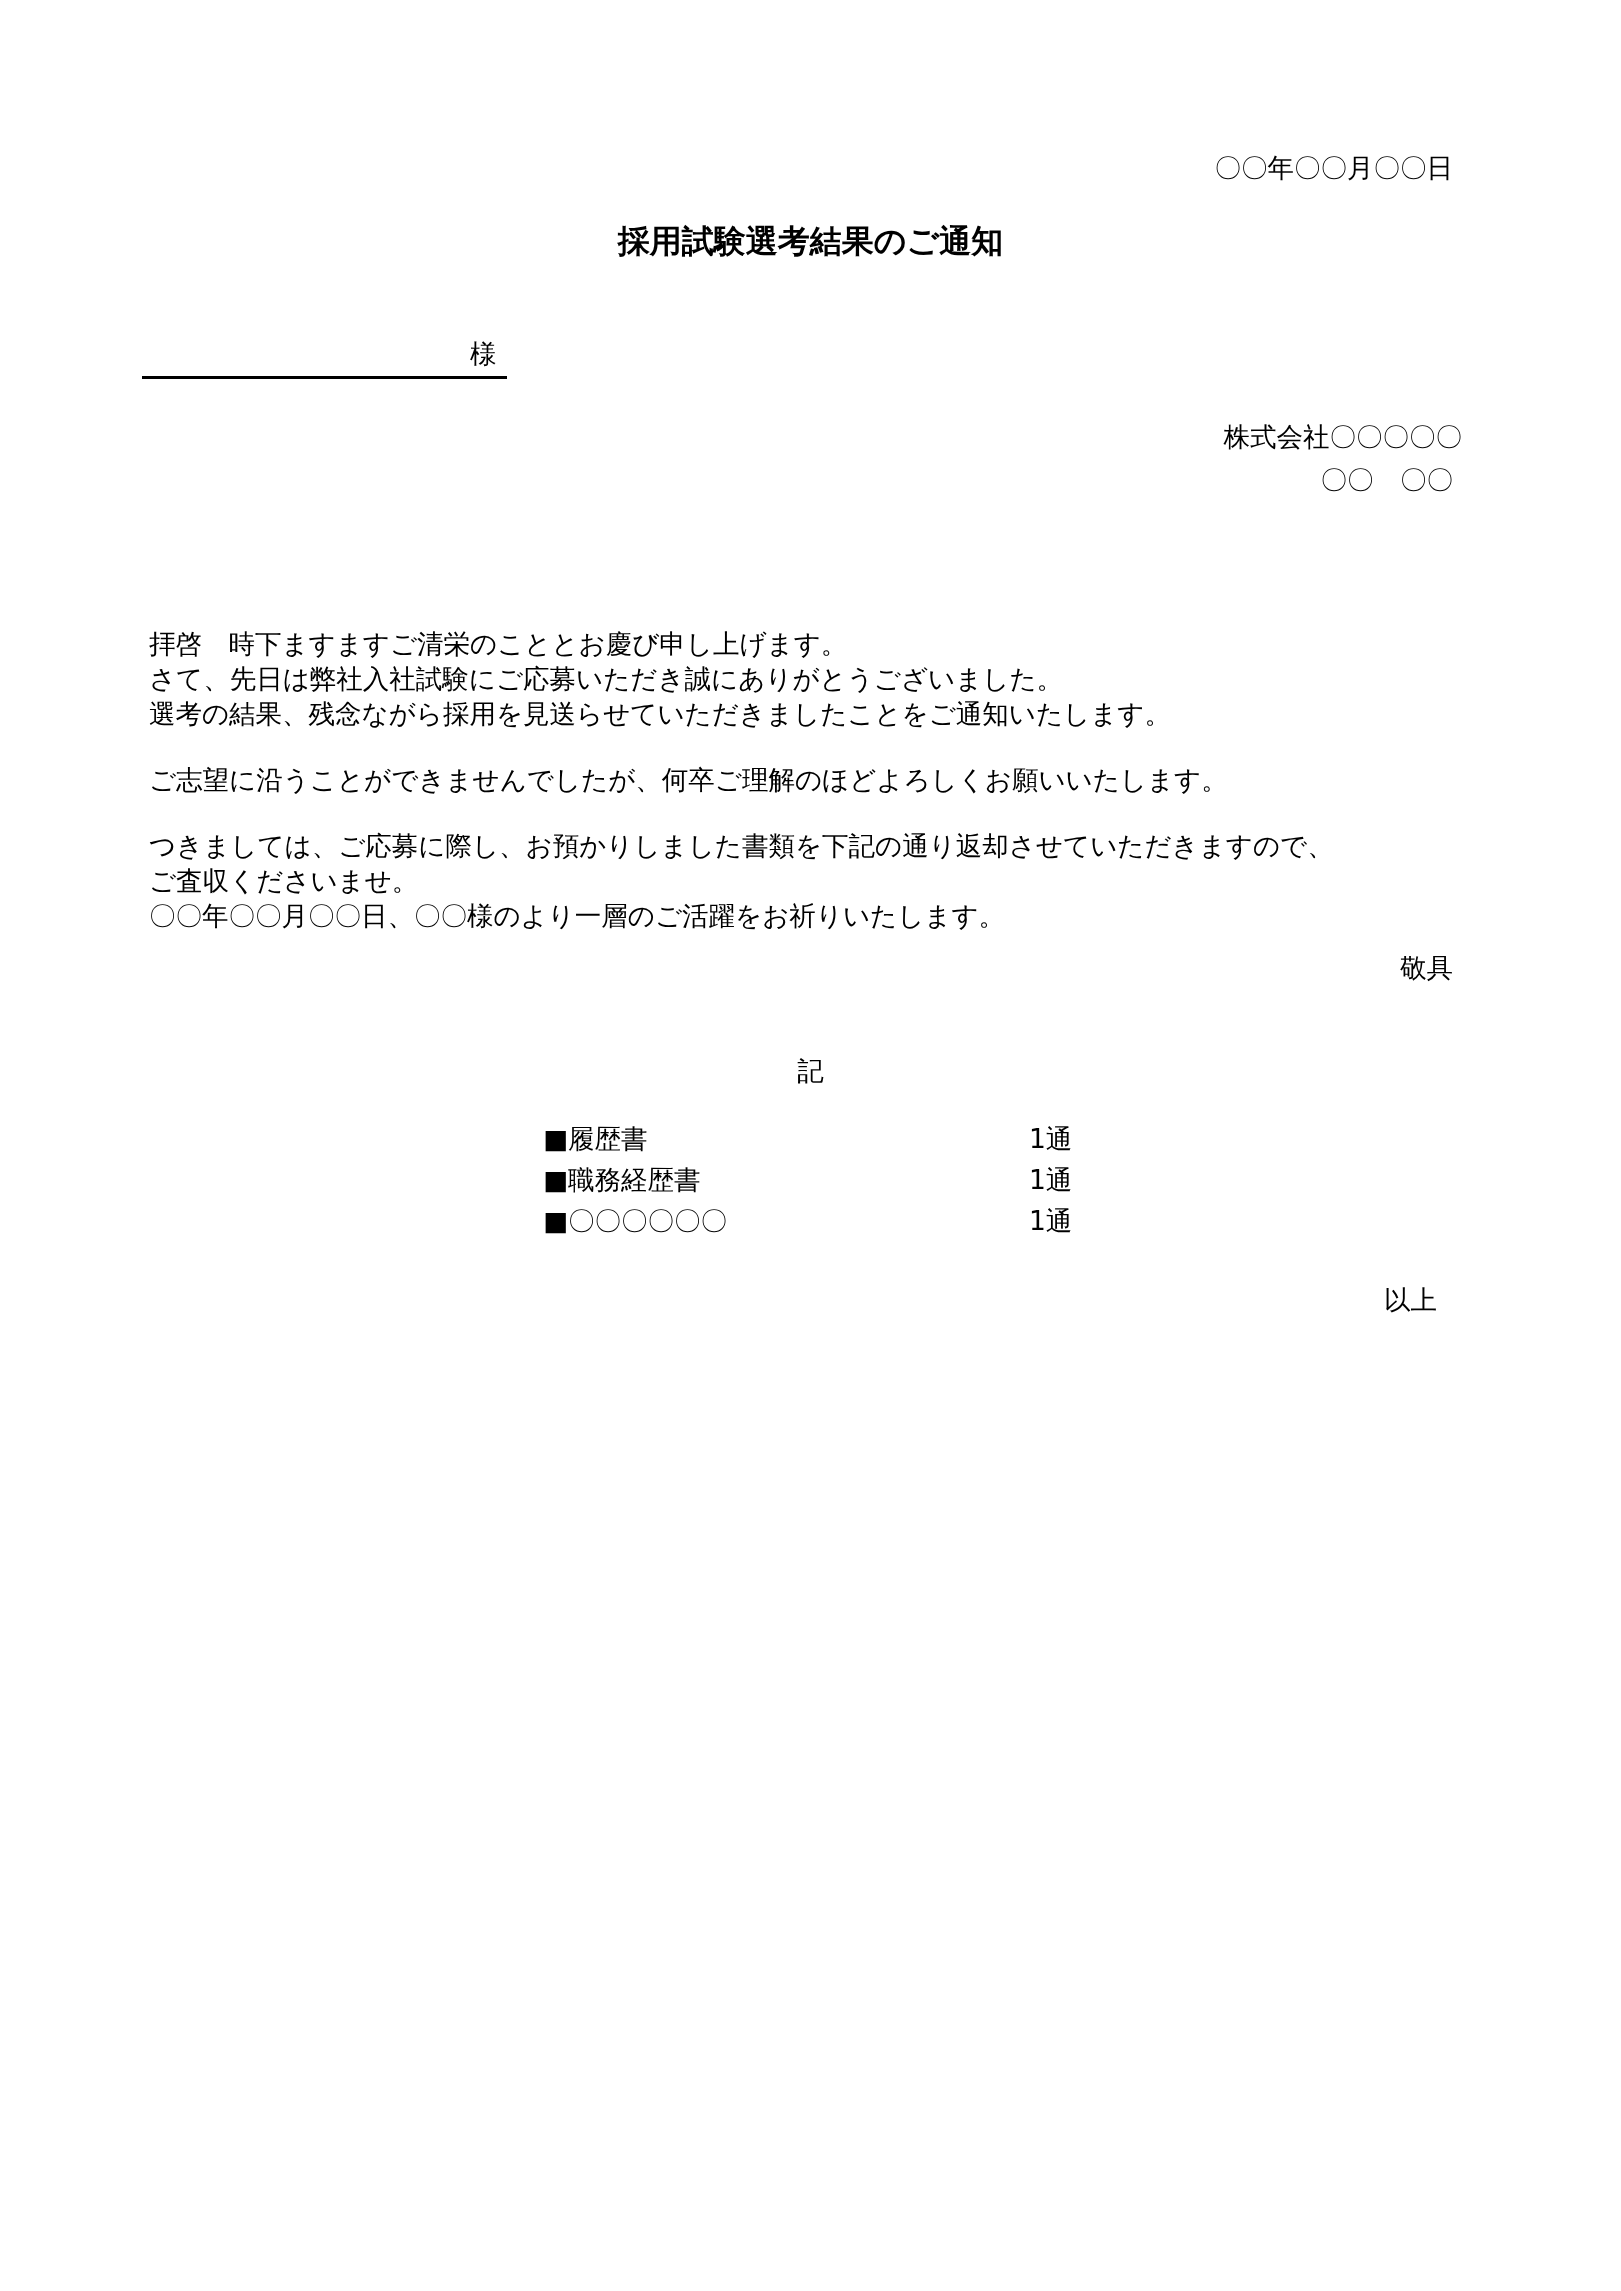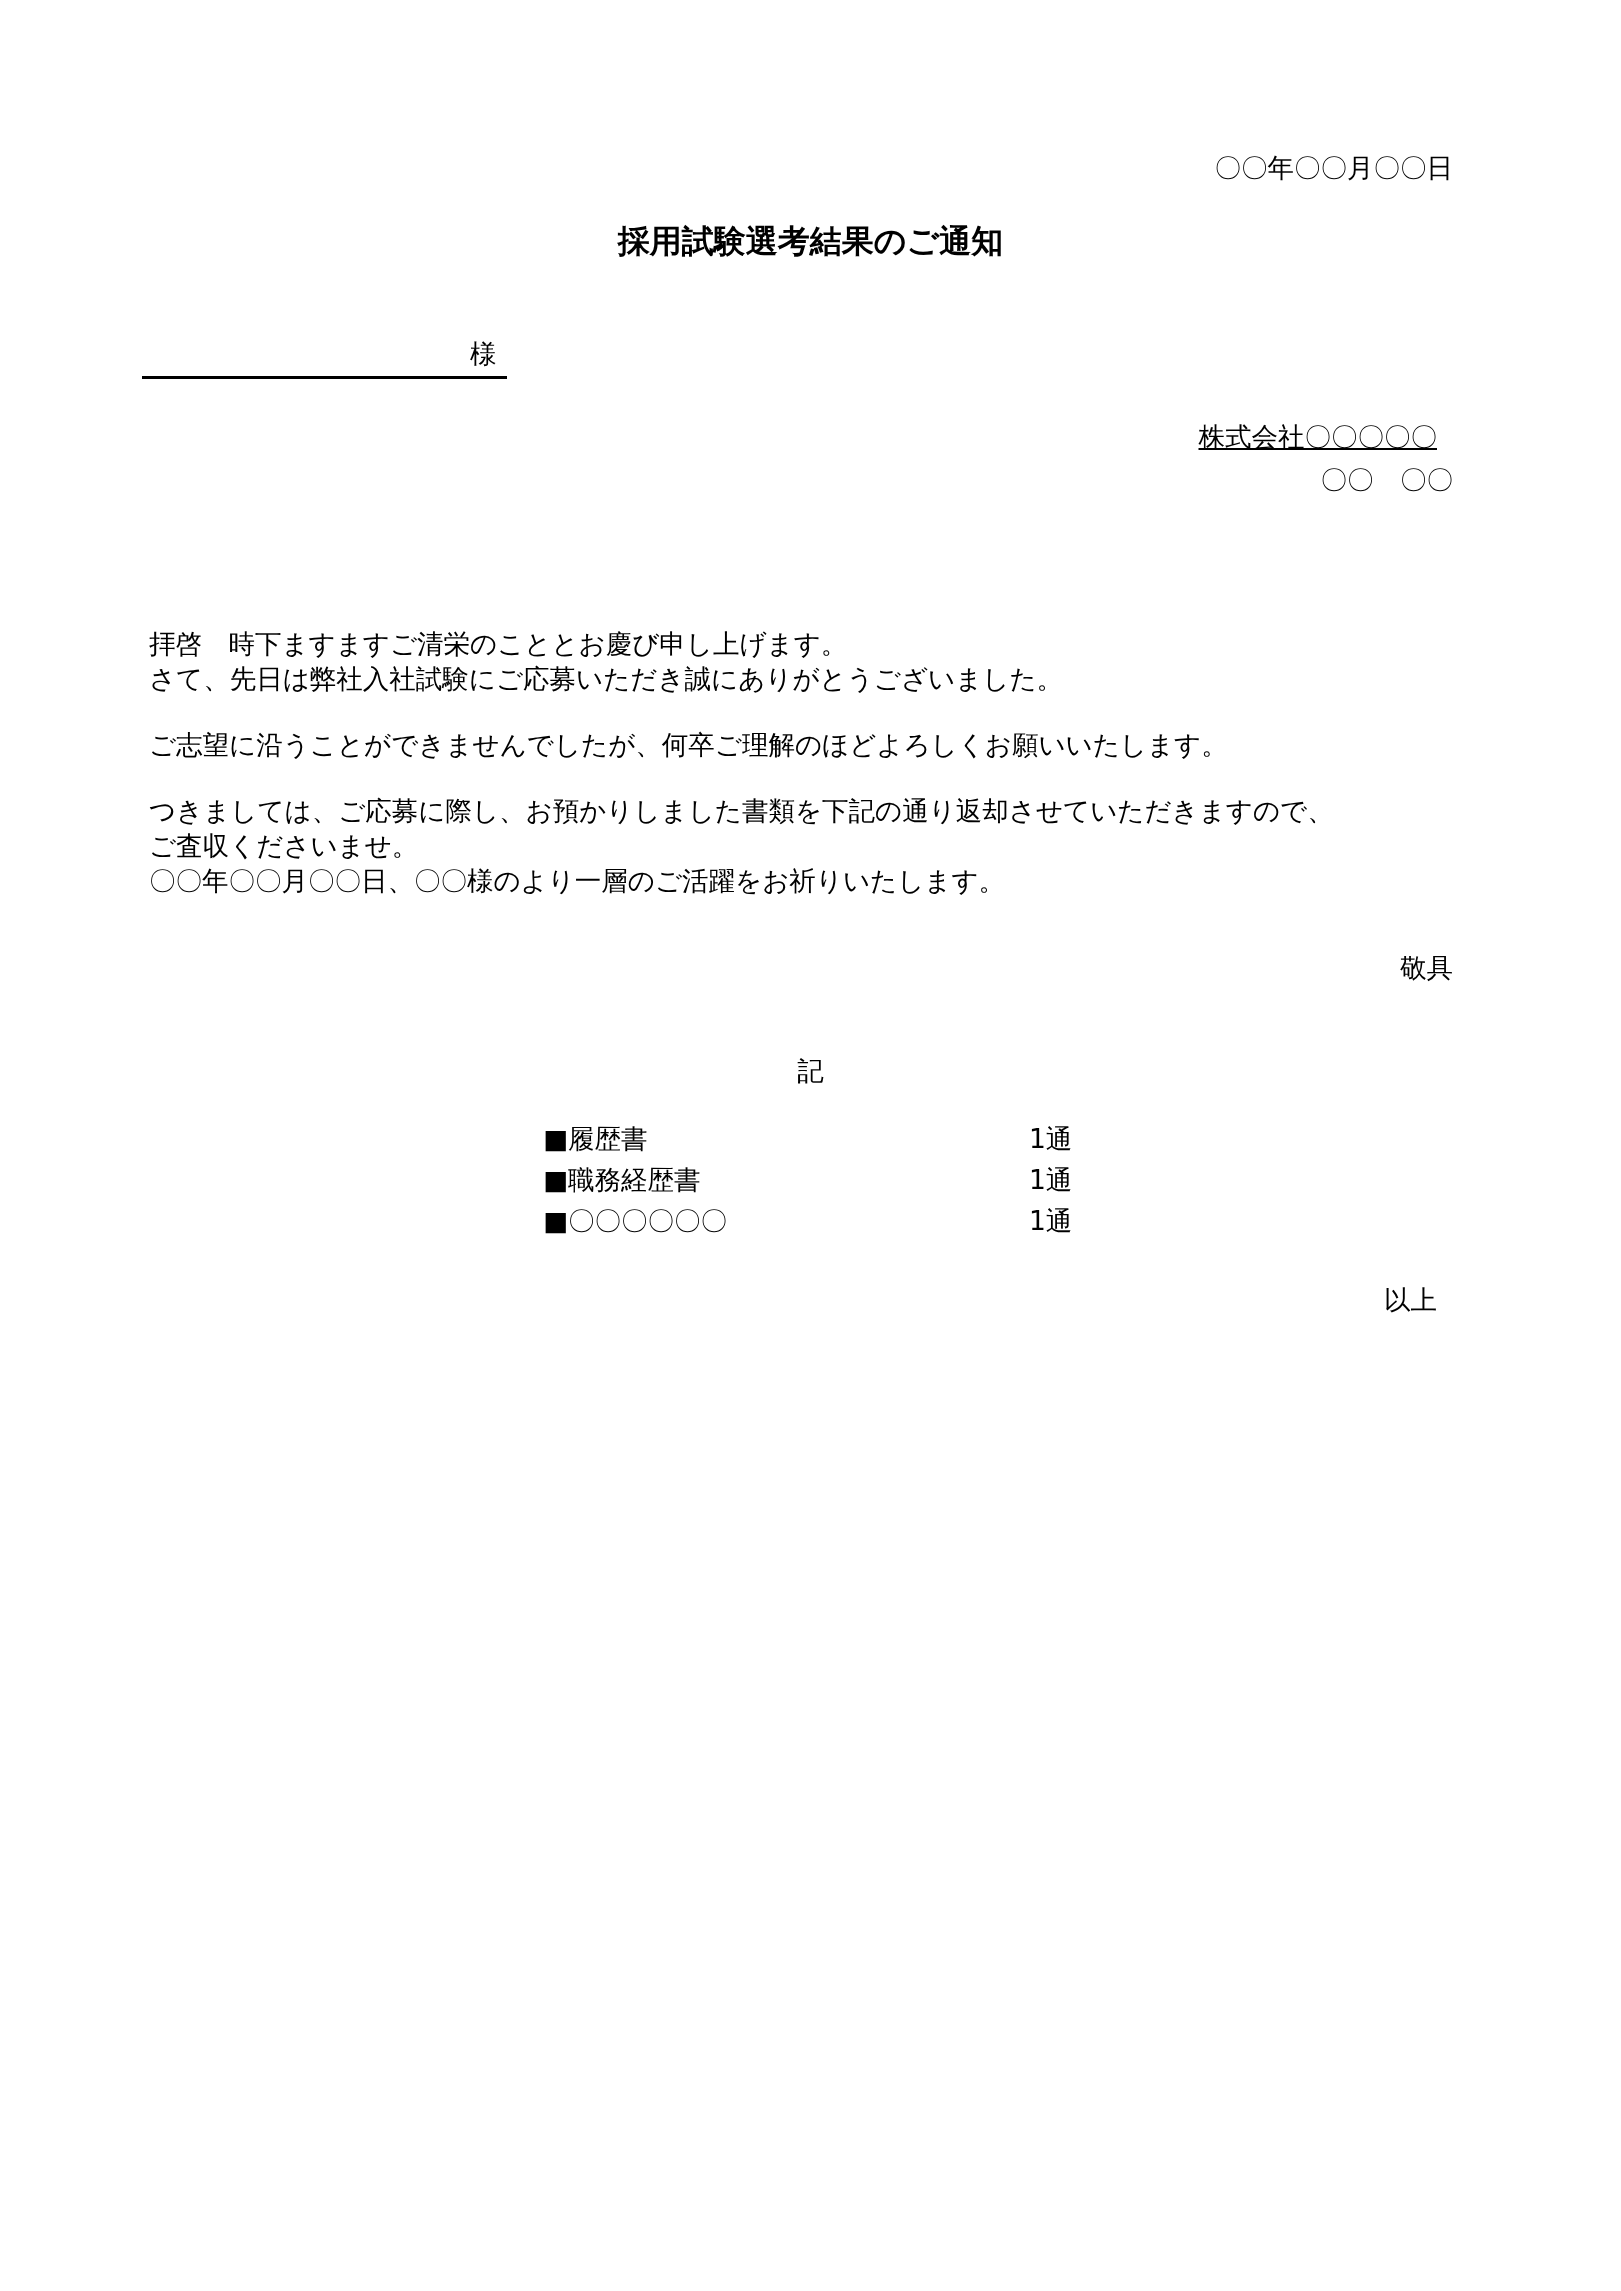--- a/index.html
+++ b/index.html
@@ -7,21 +7,21 @@
     width: 1621px; height: 2292px; position: relative; overflow: hidden;
     font-family: "DejaVu Sans", "Liberation Sans", sans-serif;
     color: #000000;
   }
   .abs { position: absolute; white-space: nowrap; line-height: 1; }
   .txt { font-size: 26.5px; }
   .title { font-size: 32px; font-weight: bold; left: 0; width: 1621px; text-align: center; top: 225px; }
   .date { right: 168px; top: 155px; margin-left: 16px; }
   .addressee-line { position: absolute; left: 142px; top: 376px; width: 365px; height: 2.9px; background: #000; }
   .addressee-suffix { left: 470px; top: 341px; }
-  .company { right: 184px; top: 424px; text-decoration: underline; }
+  .company { right: 159px; top: 424px; }
   .person { right: 168px; top: 467px; }
   .body { position: absolute; left: 149px; top: 626px; font-size: 26.5px; line-height: 35px; }
   .body p { margin: 0; white-space: nowrap; }
   .body .gap { height: 31px; }
   .keigu { right: 168px; top: 955px; }
   .ki { left: 0; width: 1621px; text-align: center; top: 1058px; }
   .items { position: absolute; left: 526px; top: 1121px; font-size: 26.5px; }
   .item-row { height: 41px; position: relative; width: 568px; }
   .item-name { position: absolute; left: 17px; top: 0; white-space: nowrap; }
   .item-qty { position: absolute; left: 503px; top: 0; white-space: nowrap; }
@@ -37,20 +37,21 @@
 
   <div class="abs txt addressee-suffix">様</div>
   <div class="addressee-line"></div>
 
   <div class="abs txt company">株式会社〇〇〇〇〇</div>
   <div class="abs txt person">〇〇　〇〇</div>
 
   <div class="body">
     <p>拝啓　時下ますますご清栄のこととお慶び申し上げます。</p>
     <p>さて、先日は弊社入社試験にご応募いただき誠にありがとうございました。</p>
+    <p>選考の結果、残念ながら採用を見送らせていただきましたことをご通知いたします。</p>
     <div class="gap"></div>
     <p>ご志望に沿うことができませんでしたが、何卒ご理解のほどよろしくお願いいたします。</p>
     <div class="gap"></div>
     <p>つきましては、ご応募に際し、お預かりしました書類を下記の通り返却させていただきますので、</p>
     <p>ご査収くださいませ。</p>
     <p>〇〇年〇〇月〇〇日、〇〇様のより一層のご活躍をお祈りいたします。</p>
   </div>
 
   <div class="abs txt keigu">敬具</div>
 

